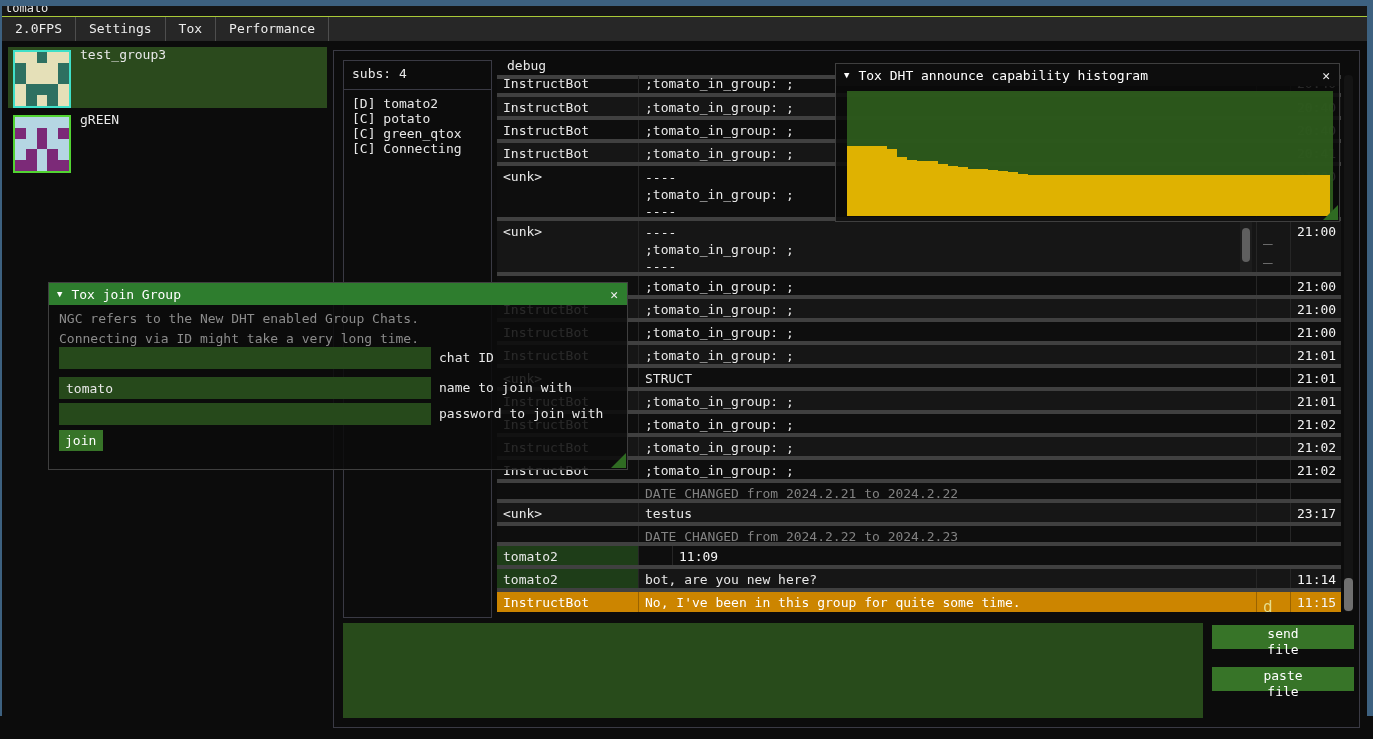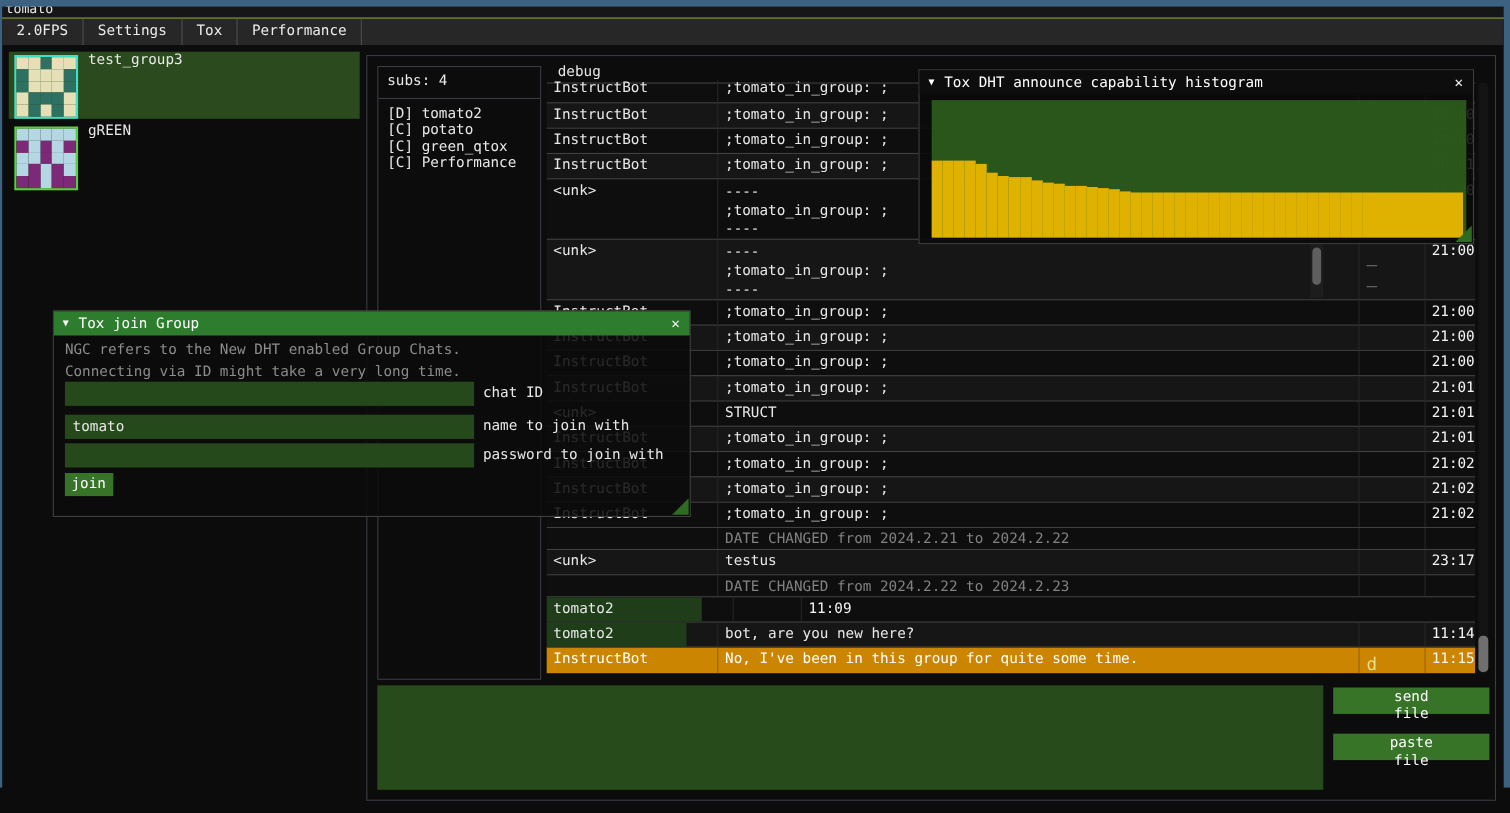--- a/index.html
+++ b/index.html
@@ -22,21 +22,21 @@
   .rlabel{position:absolute;left:72px;top:0;}
   
   .mainpanel{position:absolute;left:333px;top:50px;width:1027px;height:678px;box-sizing:border-box;border:1px solid #3a3a44;}
   .subs{position:absolute;left:343px;top:60px;width:149px;height:558px;box-sizing:border-box;border:1px solid #3a3a44;}
   .subs-head{height:23px;padding:5px 0 0 8px;border-bottom:1px solid #3a3a44;box-sizing:content-box;}
   .member{line-height:15px;padding-left:8px;}
   .memberlist{padding-top:6px;}
   .tab{position:absolute;left:507px;top:58px;}
   
   .chatrows{position:absolute;left:497px;top:75px;width:844px;}
-  .crow{display:flex;background:#0e0e0e;border-top:1px solid #404040;box-sizing:border-box;gap:28px;}
+  .crow{display:flex;background:#0e0e0e;border-top:4px solid #404040;box-sizing:border-box;}
   .crow.alt{background:#161616;}
   .h-msg{height:23px;}.h-multi{height:55px;}.h-date{height:20px;}.h-clip{height:18px;}.h-last{height:24px;}
   .cc{box-sizing:border-box;padding:3px 0 0 6px;border-left:1px solid #262626;overflow:hidden;position:relative;}
   .c-name{width:141px;border-left:none;}
   .c-msg{width:618px;}
   .c-flags{width:34px;color:#9a9a9a;letter-spacing:3px;font-size:16px;padding-top:5px;}
   .c-time{width:51px;color:#f5f5f5;}
   .h-multi .c-msg div{line-height:17px;}
   .h-clip .cc{padding-top:0;margin-top:-3px;}
   .hl{background:#cc8500 !important;color:#fff;}
@@ -155,21 +155,21 @@
     </div>
 
   <div class="mainpanel"></div>
 
   <div class="subs">
     <div class="subs-head">subs: 4</div>
     <div class="memberlist">
         <div class="member">[D] tomato2</div>
         <div class="member">[C] potato</div>
         <div class="member">[C] green_qtox</div>
-        <div class="member">[C] Performance</div>
+        <div class="member">[C] Connecting</div>
       </div>
   </div>
 
   <div class="tab">debug</div>
   <div class="chatrows">
       <div class="crow h-msg h-clip">
         <div class="cc c-name">InstructBot</div>
         <div class="cc c-msg">;tomato_in_group: ;</div>
         <div class="cc c-flags">_ _</div>
         <div class="cc c-time">20:40</div>

